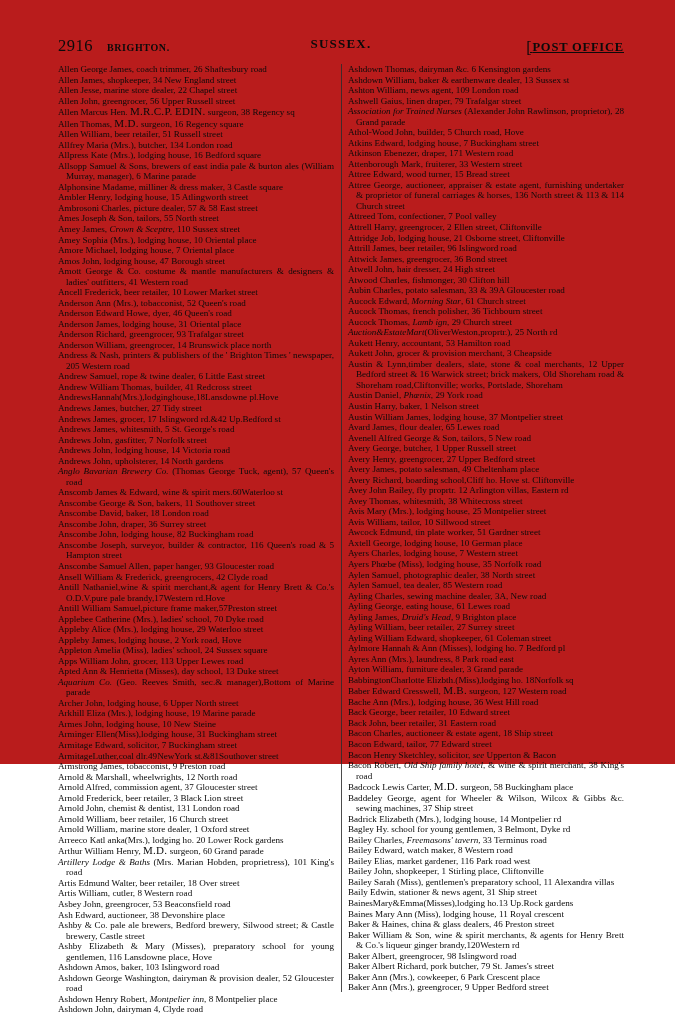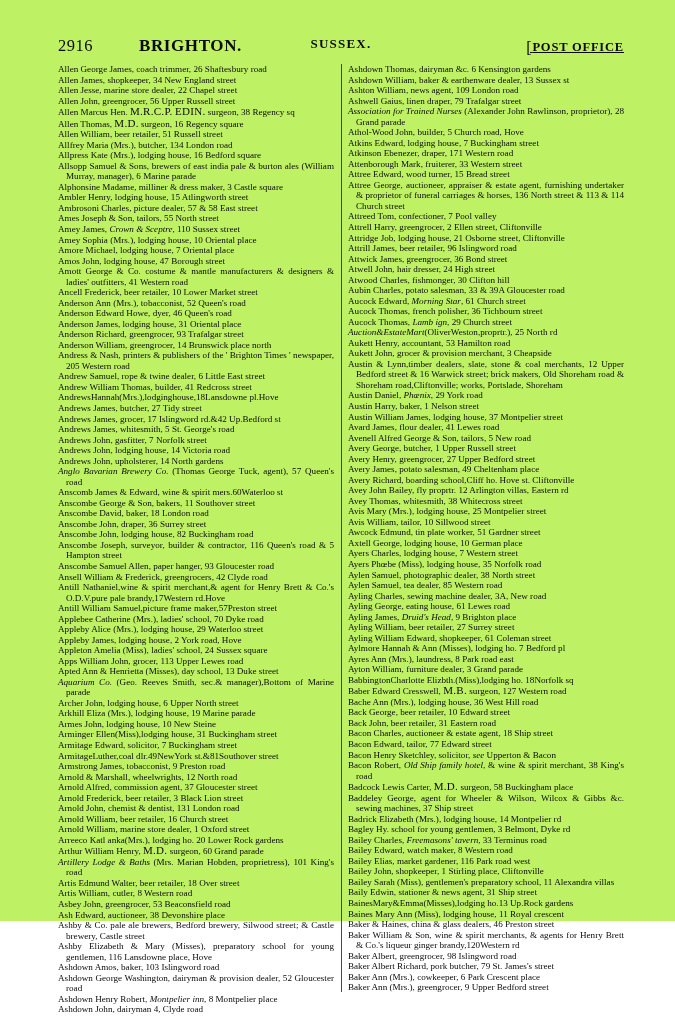--- a/index.html
+++ b/index.html
@@ -12,45 +12,44 @@
     height: 1023px;
     position: relative;
     font-family: "Liberation Serif", "DejaVu Serif", serif;
     color: #0a0a0a;
     overflow: hidden;
   }
   .page {
     position: absolute;
     left: 0; top: 0;
     width: 675px;
-    height: 921px;
-    background: #bef264;
+    height: 764px;
+    background: #b91c1c;
   }
 
   
   .running-head {
     position: absolute;
     left: 58px;
     top: 36px;
     width: 566px;
     height: 22px;
     display: flex;
     align-items: baseline;
   }
   .rh-folio {
     font-size: 16.5px;
     letter-spacing: 0.5px;
     margin-right: 14px;
   }
   .rh-place {
-    font-size: 17px;
+    font-size: 10px;
     font-weight: bold;
     letter-spacing: 0.6px;
     text-transform: uppercase;
-    margin-left: 32px;
   }
   .rh-county {
     position: absolute;
     left: 0; right: 0;
     text-align: center;
     font-size: 13px;
     font-weight: bold;
     letter-spacing: 1.2px;
   }
   .rh-section {
@@ -236,21 +235,21 @@
         <p class="entry just">Aucock Edward, <i>Morning Star</i>, 61 Church street</p>
         <p class="entry just">Aucock Thomas, french polisher, 36 Tichbourn street</p>
         <p class="entry just">Aucock Thomas, <i>Lamb ign</i>, 29 Church street</p>
         <p class="entry just"><i>Auction&amp;EstateMart</i>(OliverWeston,proprtr.), 25 North rd</p>
         <p class="entry just">Aukett Henry, accountant, 53 Hamilton road</p>
         <p class="entry just">Aukett John, grocer &amp; provision merchant, 3 Cheapside</p>
         <p class="entry just">Austin &amp; Lynn,timber dealers, slate, stone &amp; coal merchants, 12 Upper Bedford street &amp; 16 Warwick street; brick makers, Old Shoreham road &amp; Shoreham road,Cliftonville; works, Portslade, Shoreham</p>
         <p class="entry just">Austin Daniel, <i>Phœnix</i>, 29 York road</p>
         <p class="entry just">Austin Harry, baker, 1 Nelson street</p>
         <p class="entry just">Austin William James, lodging house, 37 Montpelier street</p>
-        <p class="entry just">Avard James, flour dealer, 41 Lewes road</p>
+        <p class="entry just">Avard James, flour dealer, 65 Lewes road</p>
         <p class="entry just">Avenell Alfred George &amp; Son, tailors, 5 New road</p>
         <p class="entry just">Avery George, butcher, 1 Upper Russell street</p>
         <p class="entry just">Avery Henry, greengrocer, 27 Upper Bedford street</p>
         <p class="entry just">Avery James, potato salesman, 49 Cheltenham place</p>
         <p class="entry just">Avery Richard, boarding school,Cliff ho. Hove st. Cliftonville</p>
         <p class="entry just">Avey John Bailey, fly proprtr. 12 Arlington villas, Eastern rd</p>
         <p class="entry just">Avey Thomas, whitesmith, 38 Whitecross street</p>
         <p class="entry just">Avis Mary (Mrs.), lodging house, 25 Montpelier street</p>
         <p class="entry just">Avis William, tailor, 10 Sillwood street</p>
         <p class="entry just">Awcock Edmund, tin plate worker, 51 Gardner street</p>

